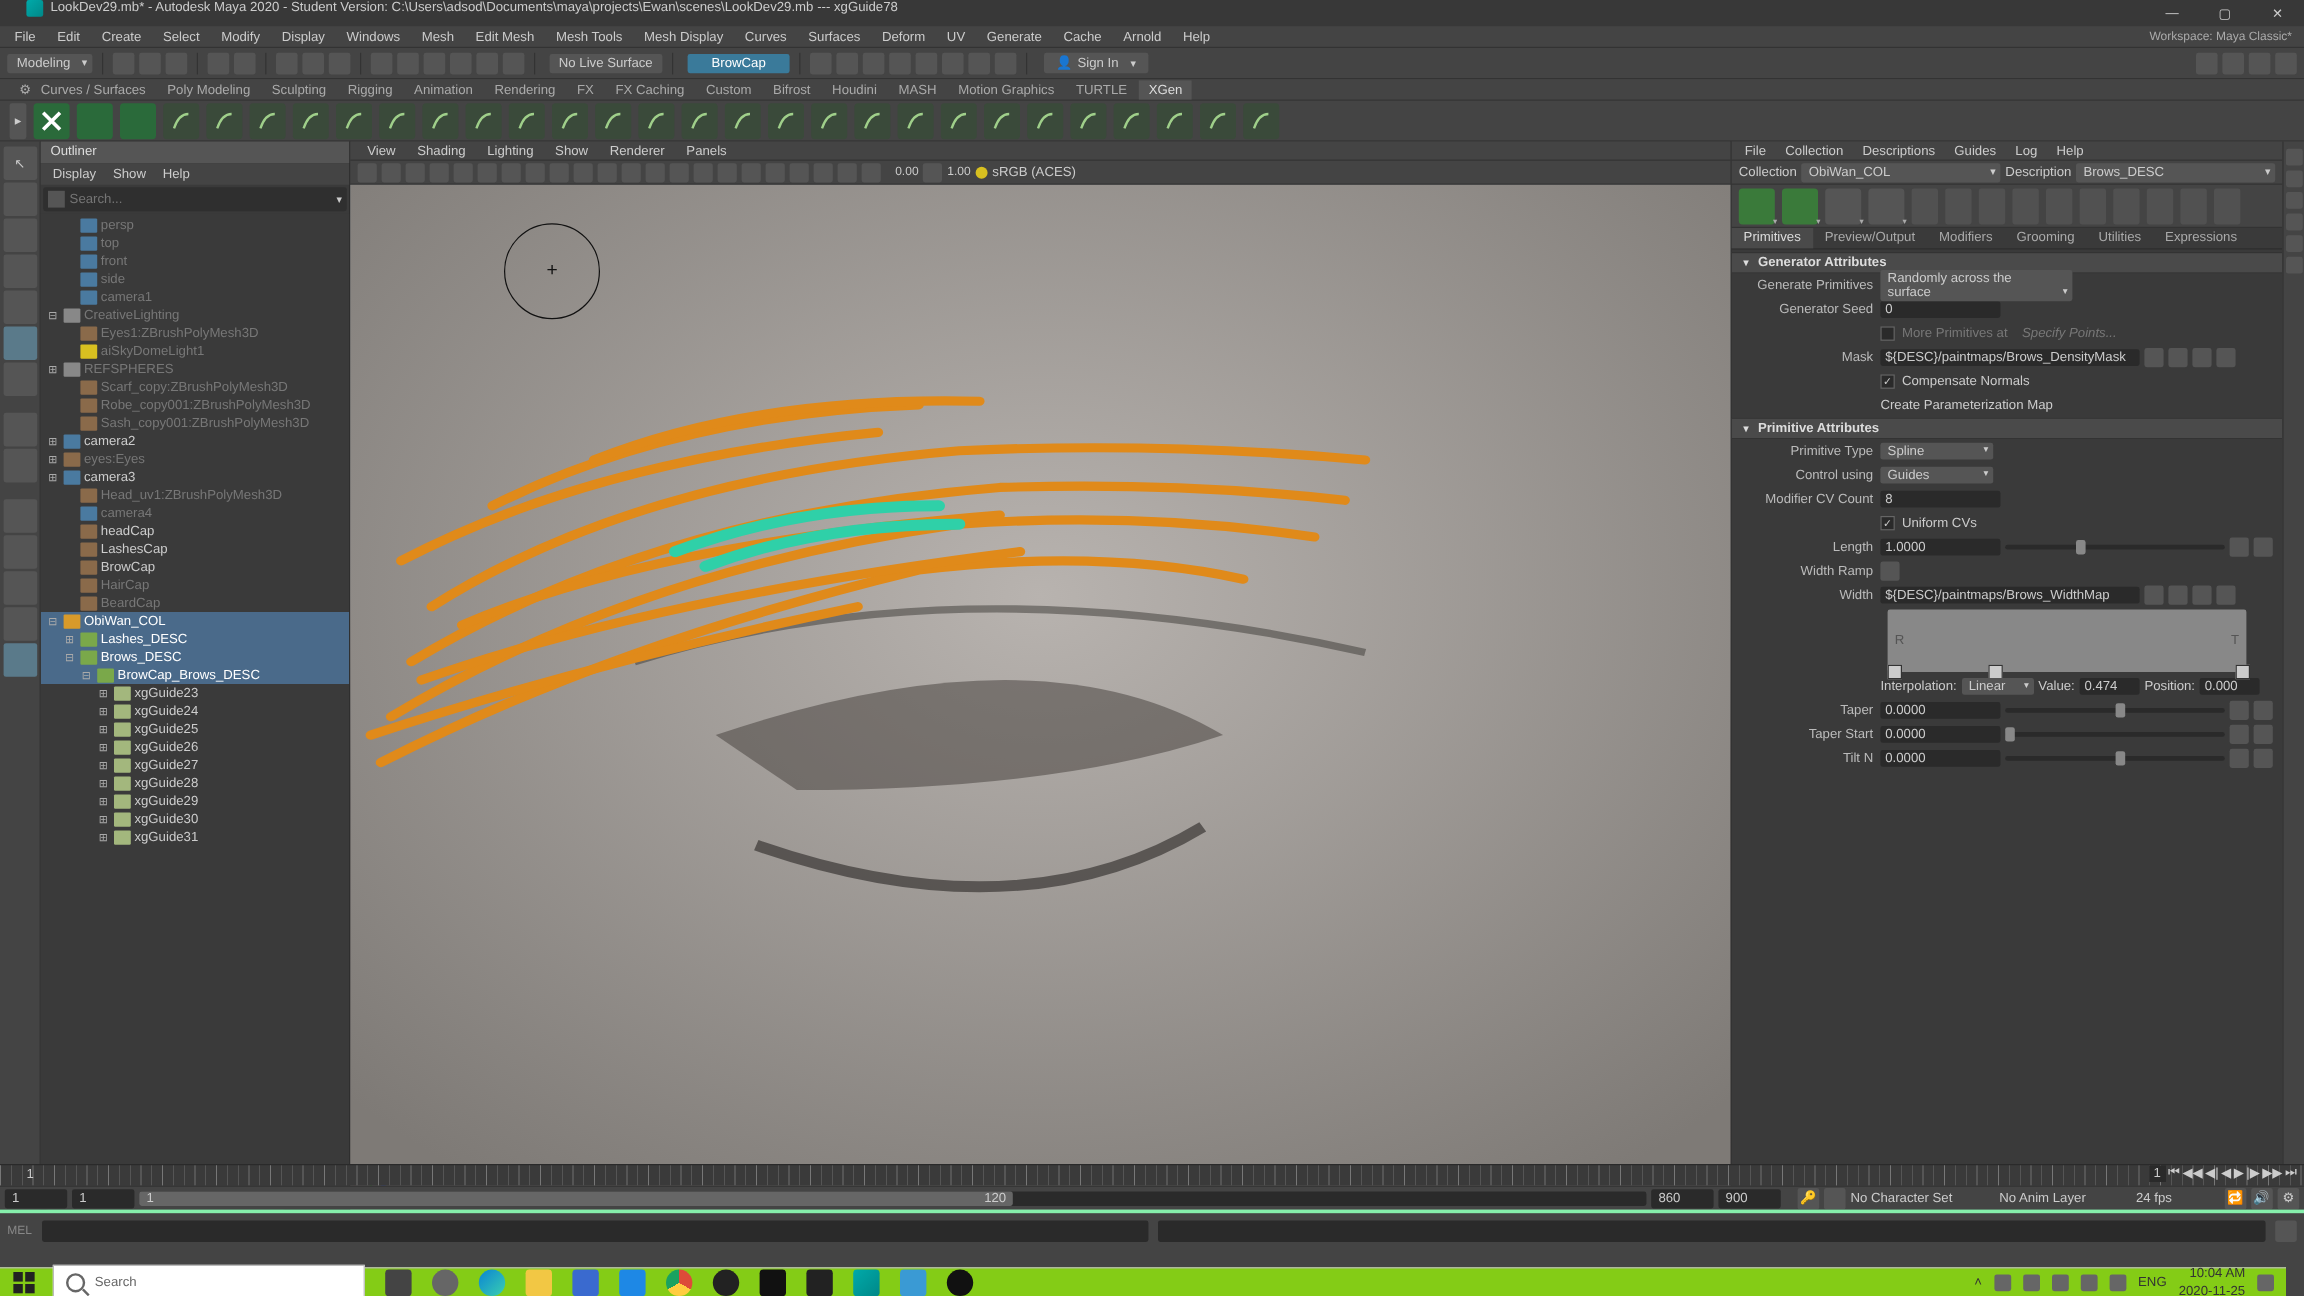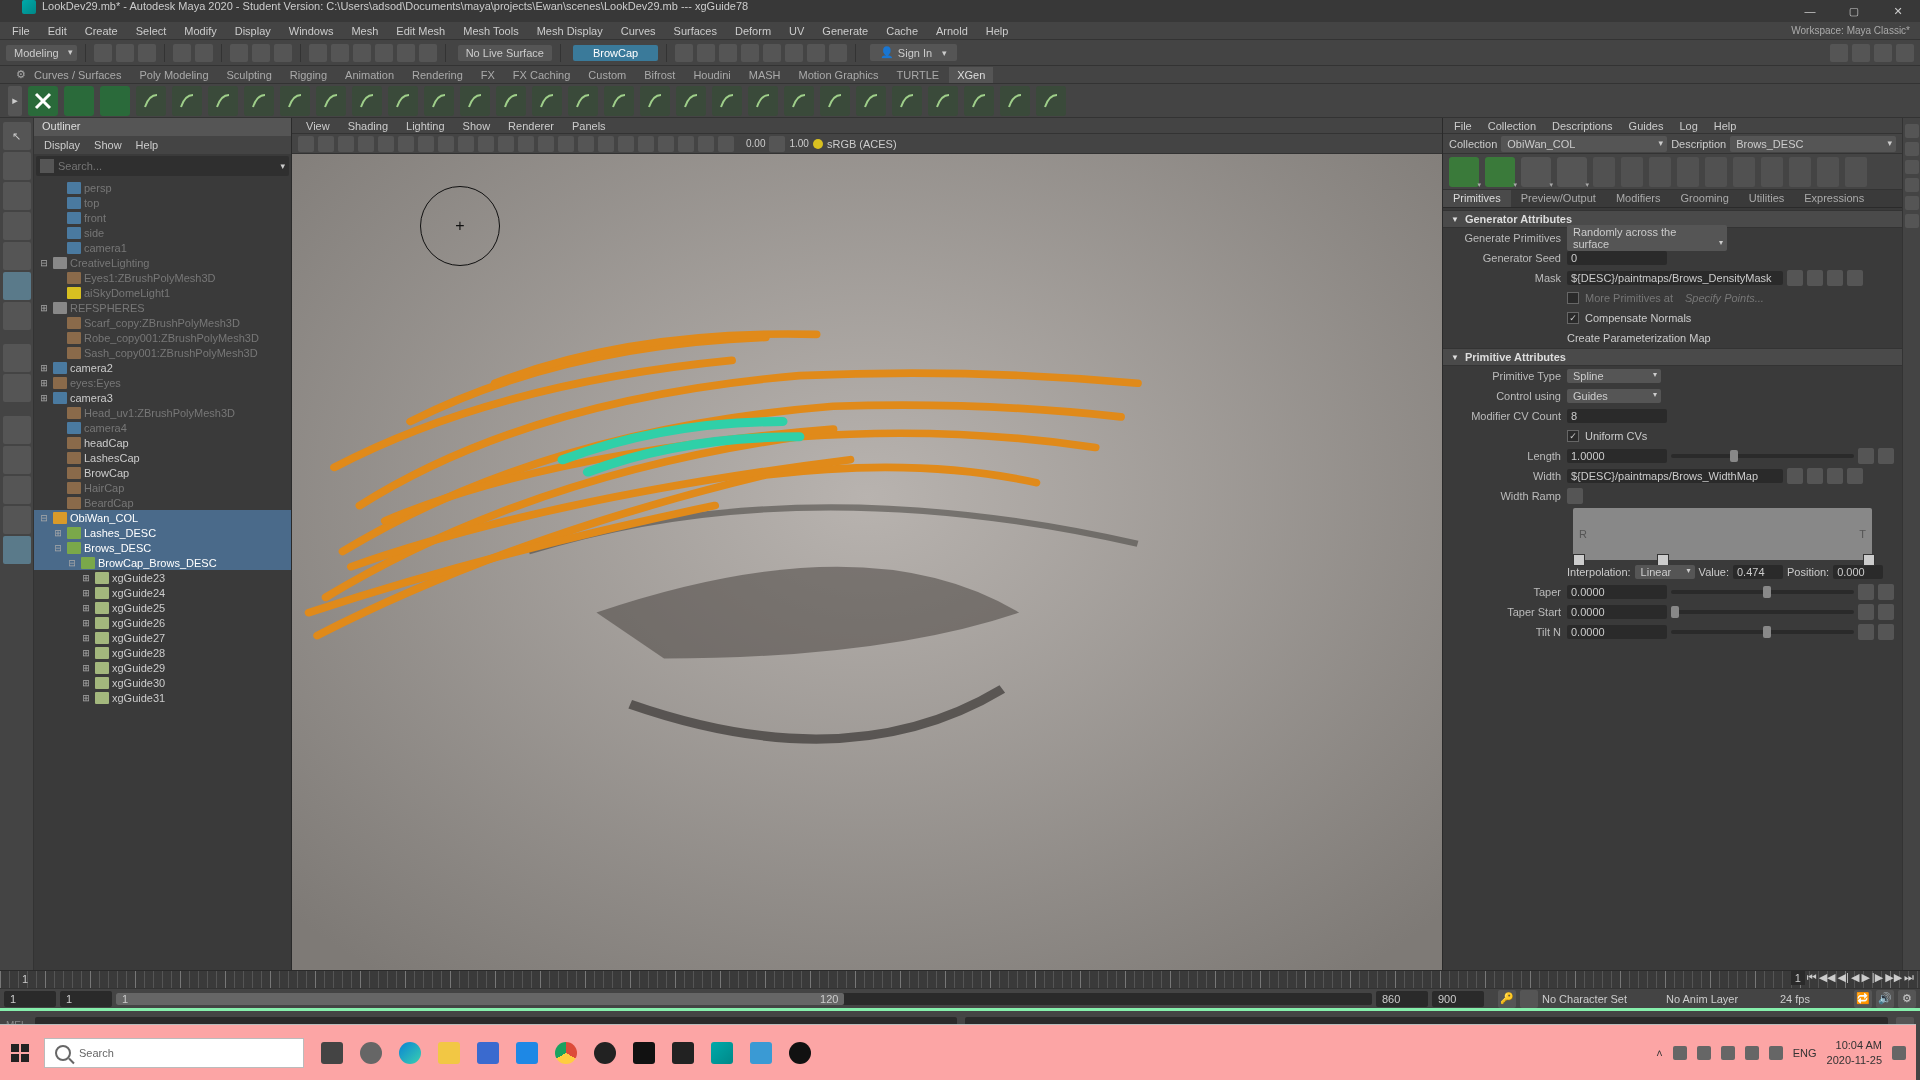--- a/index.html
+++ b/index.html
@@ -149,21 +149,21 @@
 .time-box-row .tbox2 { background: #2a2a2a; color: #ccc; padding: 2px 6px; width: 52px; border-radius: 2px; }
 .time-box-row .range { height: 12px; background: #2a2a2a; border-radius: 2px; position: relative; }
 .time-box-row .fill { flex: 1;}
 .time-box-row .range .rthumb { position: absolute; left: 0; top: 0; height: 12px; background: #666; border-radius: 2px; padding: 0 6px; color: #ccc; font-size: 10px; line-height: 12px;}
 .time-box-row .pbtn { width: 18px; height: 18px; background: #555; border-radius: 2px; display: flex; align-items: center; justify-content: center;}
 .status-row { height: 32px; background: #444; border-top: 3px solid #86efac; display: flex; align-items: center; gap: 8px; padding: 0 6px;}
 .status-row .ibtn { width: 18px; height: 18px; background: #555; border-radius: 2px;}
 .help-line { position: absolute; bottom: 72px; left: 10px; color: #999; font-size: 10px; }
 
 
-.taskbar { position: absolute; bottom: 0; left: 0; right: 4px; height: 56px; background: #fca5a5; display: flex; align-items: center; border-top: 1px solid #bbb;}
+.taskbar { position: absolute; bottom: 0; left: 0; right: 15px; height: 24px; background: #84cc16; display: flex; align-items: center; border-top: 1px solid #bbb;}
 .taskbar .start { width: 40px; height: 40px; display: flex; align-items: center; justify-content: center; }
 .taskbar .start svg { width: 18px; height: 18px; }
 .taskbar .search { flex: 0 0 260px; height: 30px; margin: 0 4px; background: #fff; border: 1px solid #bbb; display: flex; align-items: center; gap: 8px; padding: 0 10px; color: #666; }
 .taskbar .search .mag { width: 16px; height: 16px; border: 2px solid #666; border-radius: 50%; position: relative;}
 .taskbar .search .mag:after { content: ""; position: absolute; width: 7px; height: 2px; background: #666; right: -6px; bottom: -3px; transform: rotate(45deg);}
 .taskbar .apps { display: flex; align-items: center; gap: 3px; padding: 0 6px; }
 .taskbar .apps .app { width: 36px; height: 40px; display: flex; align-items: center; justify-content: center;}
 .taskbar .apps .app .ico { width: 22px; height: 22px; border-radius: 3px; }
 .taskbar .tray { margin-left: auto; display: flex; align-items: center; gap: 10px; padding: 0 10px; color: #333; font-size: 11px;}
 .taskbar .tray .t-icon { width: 14px; height: 14px; background: #666; border-radius: 2px;}
@@ -777,43 +777,43 @@
 
       <div class="attr-row">
           <div class="alabel">Generator Seed</div>
         <div class="afield">
             <div class="tbox">0</div>
           </div>
         </div>
 
 
 
-      <div class="attr-row">
-        <div class="alabel">Mask</div>
-        <div class="afield">
-            <div class="tbox wide">${DESC}/paintmaps/Brows_DensityMask</div>
-           <div class="chip"></div>
-            <div class="chip"></div>
-            <div class="chip"></div>
-            <div class="chip"></div>
-          </div>
-        </div>
-
       <div class="attr-row dim">
           <div class="alabel"></div>
           <div class="afield">
         <div class="chk">
               <div class="box"></div>
               <span>More Primitives at</span>
             </div>
         <span style="color:#777;font-style:italic;margin-left:8px">Specify Points...</span>
           </div>
         </div>
 
       <div class="attr-row">
+        <div class="alabel">Mask</div>
+        <div class="afield">
+            <div class="tbox wide">${DESC}/paintmaps/Brows_DensityMask</div>
+           <div class="chip"></div>
+            <div class="chip"></div>
+            <div class="chip"></div>
+            <div class="chip"></div>
+          </div>
+        </div>
+
+      <div class="attr-row">
           <div class="alabel"></div>
           <div class="afield">
         <div class="chk">
               <div class="box">✓</div>
               <span>Compensate Normals</span>
             </div>
           </div>
         </div>
 
 
@@ -866,34 +866,34 @@
             <div class="tbox">1.0000</div>
           <div class="slider">
               <div class="knob" style="left:32%"></div>
             </div>
           <div class="chip"></div>
             <div class="chip"></div>
           </div>
         </div>
 
       <div class="attr-row">
+          <div class="alabel">Width Ramp</div>
+        <div class="afield" style="gap:2px">
+          <div class="chip"></div>
+          </div>
+        </div>
+
+      <div class="attr-row">
         <div class="alabel">Width</div>
         <div class="afield">
             <div class="tbox wide">${DESC}/paintmaps/Brows_WidthMap</div>
           <div class="chip"></div>
             <div class="chip"></div>
             <div class="chip"></div>
             <div class="chip"></div>
-          </div>
-        </div>
-
-      <div class="attr-row">
-          <div class="alabel">Width Ramp</div>
-        <div class="afield" style="gap:2px">
-          <div class="chip"></div>
           </div>
         </div>
       <div class="width-ramp">
         <span class="lbl-r">R</span>
           <span class="lbl-t">T</span>
         <div class="handle" style="left:0%"></div>
         <div class="handle" style="left:28%"></div>
         <div class="handle" style="left:97%"></div>
       </div>
 

